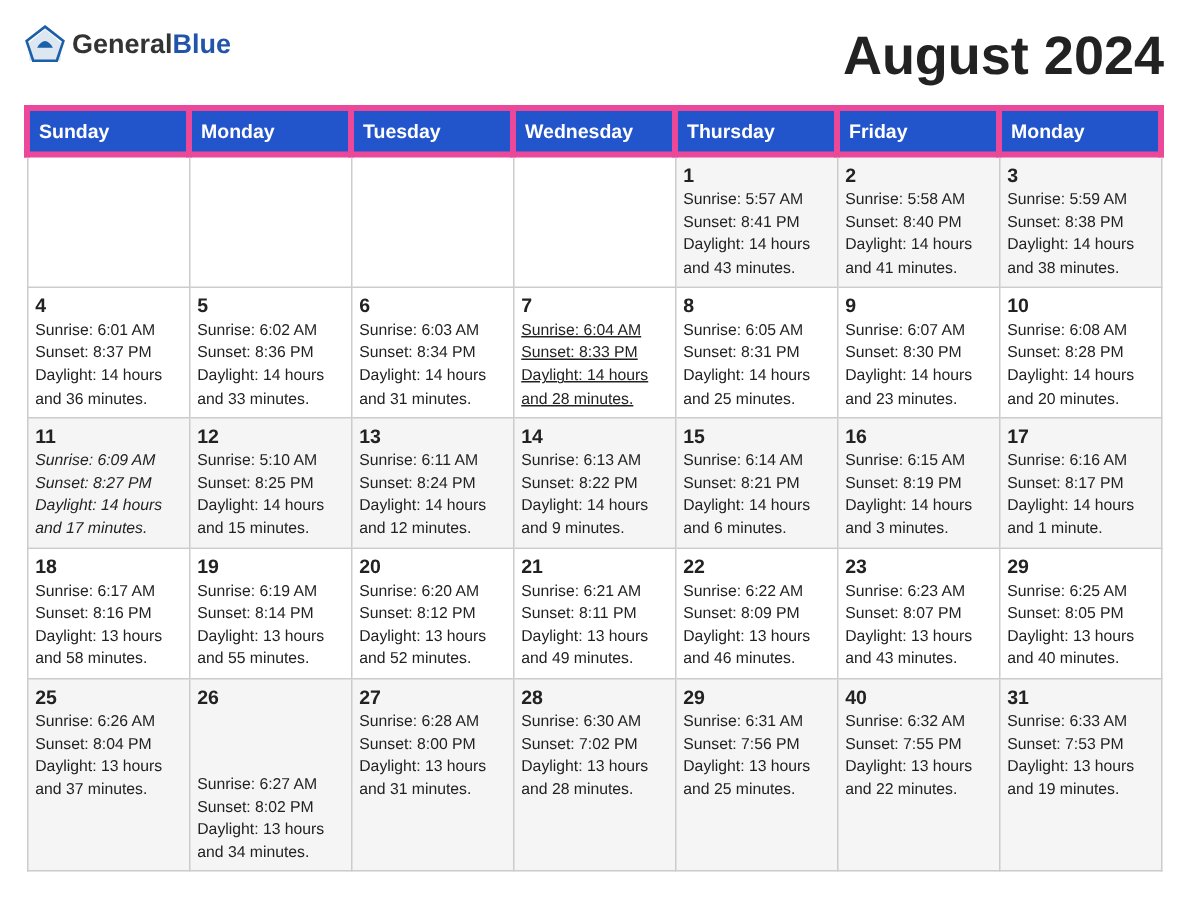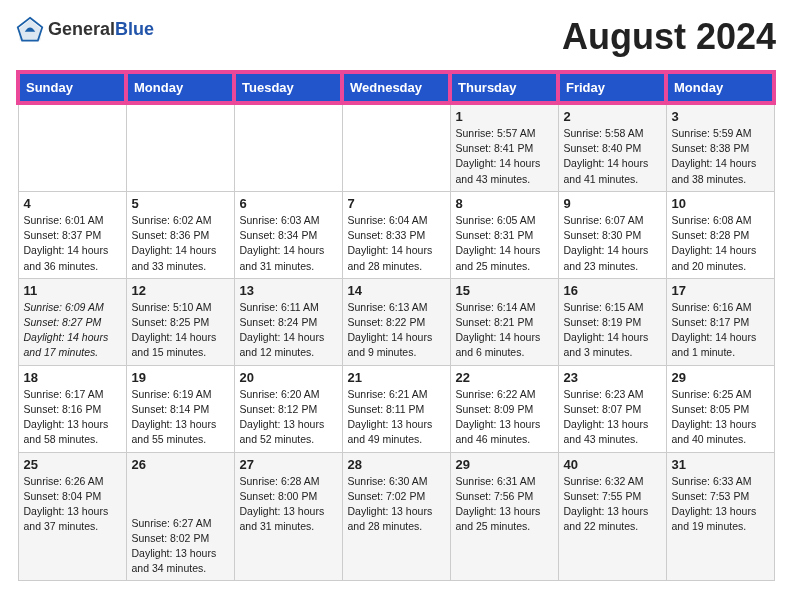--- a/index.html
+++ b/index.html
@@ -158,21 +158,21 @@
 Daylight: 14 hours and 33 minutes.</div>
         </td>
         <td>
           <div class="day-num">6</div>
           <div class="day-info" style="white-space: pre-line;">Sunrise: 6:03 AM
 Sunset: 8:34 PM
 Daylight: 14 hours and 31 minutes.</div>
         </td>
         <td>
           <div class="day-num">7</div>
-          <div class="day-info" style="white-space: pre-line;">Sunrise: 6:04 AM
+          <div class="day-info" style="white-space: pre-line; text-decoration: underline;">Sunrise: 6:04 AM
 Sunset: 8:33 PM
 Daylight: 14 hours and 28 minutes.</div>
         </td>
         <td>
           <div class="day-num">8</div>
           <div class="day-info" style="white-space: pre-line;">Sunrise: 6:05 AM
 Sunset: 8:31 PM
 Daylight: 14 hours and 25 minutes.</div>
         </td>
         <td>

